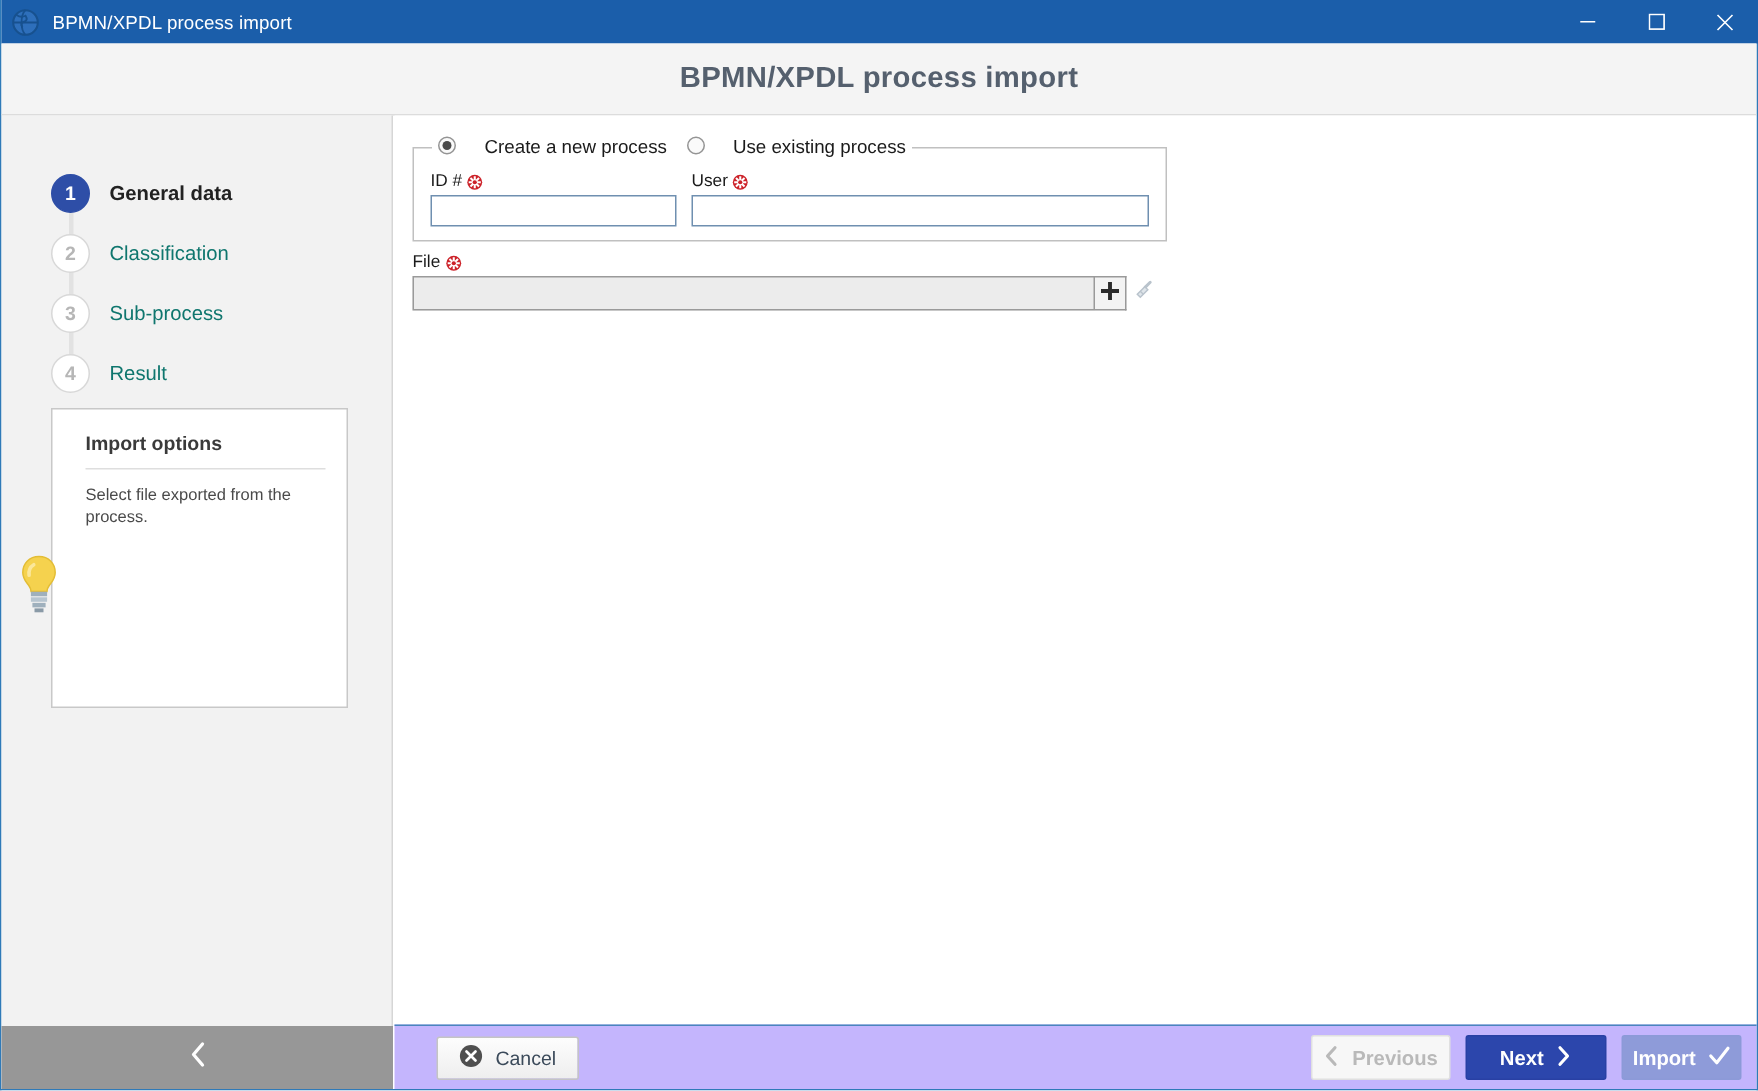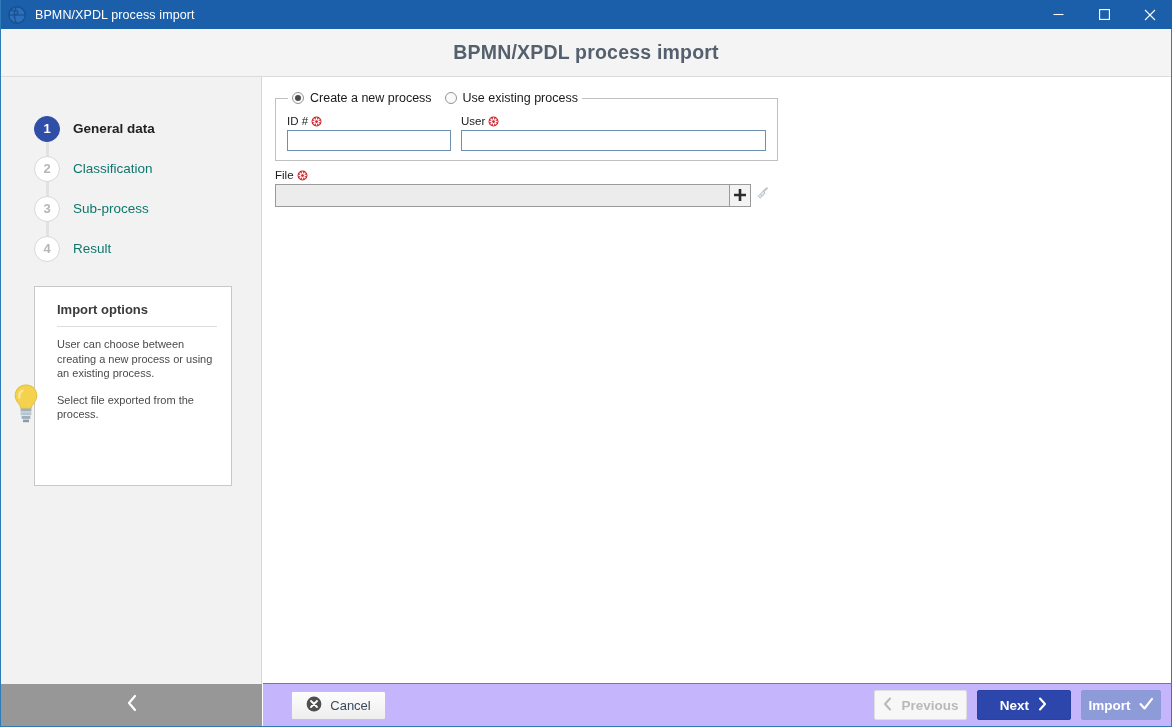--- a/index.html
+++ b/index.html
@@ -78,21 +78,21 @@
   .connector {
     position: absolute;
     left: 45px; width: 3px;
     background: #e2e2e2; z-index: 1;
   }
   .step-label { margin-left: 13px; font-size: 13.5px; }
   .step-label.active { color: #222222; font-weight: bold; }
   .step-label.inactive { color: #0f766e; font-weight: normal; }
 
   
-  .tipwrap { position: absolute; left: 33px; top: 209px; }
+  .tipwrap { position: absolute; left: 33px; top: 195px; }
   .tipcard {
     width: 198px; height: 200px;
     background: #ffffff; border: 1px solid #c8c8c8;
     padding: 15px 14px 10px 22px;
   }
   .tip-title { font-size: 13px; font-weight: bold; color: #3a3a3a; }
   .tip-rule { height: 1px; background: #dedede; margin: 9px 0 10px 0; }
   .tip-text { font-size: 11px; color: #4a4a4a; line-height: 14.5px; }
   .tip-text + .tip-text { margin-top: 12px; }
   .bulb { position: absolute; left: -23px; top: 96px; }
@@ -115,21 +115,21 @@
   fieldset.process-group {
     position: absolute; left: 12px; top: 14px;
     width: 496px; height: 70px;
     border: 1px solid #c0c0c0;
     padding: 0;
   }
   fieldset.process-group > legend {
     margin-left: 12px; padding: 0 4px;
     display: flex; align-items: center; gap: 5px;
   }
-  .radio-opt { display: flex; align-items: center; gap: 6px; }
+  .radio-opt { display: flex; gap: 19px; }
   .radio {
     width: 12px; height: 12px; border-radius: 50%;
     border: 1px solid #949494; background: #fafafa;
     display: flex; align-items: center; justify-content: center;
     flex: 0 0 auto;
   }
   .radio .dot { width: 6px; height: 6px; border-radius: 50%; background: #4a4a4a; }
   .radio-label { font-size: 12.5px; color: #1a1a1a; white-space: nowrap; }
 
   .fields-row {
@@ -269,21 +269,20 @@
       <div class="step step-row">
         <div class="circle inactive">4</div>
         <div class="step-label inactive">Result</div>
       </div>
     </div>
 
     <div class="tipwrap">
       <div class="tipcard">
         <div class="tip-title">Import options</div>
         <div class="tip-rule"></div>
-        <div class="tip-text">User can choose between creating a new process or using an existing process.</div>
         <div class="tip-text">Select file exported from the process.</div>
       </div>
       <span class="bulb">
         <svg width="30" height="44" viewBox="0 0 30 44">
           <path d="M15 3 C8.4 3 4.2 7.8 4.2 13.6 c0 4.3 2.4 6.6 3.9 8.6 1.1 1.5 1.5 2.6 1.6 4.1 h10.6 c0.1 -1.5 0.5 -2.6 1.6 -4.1 1.5 -2 3.9 -4.3 3.9 -8.6 C25.8 7.8 21.6 3 15 3 z" fill="#f5d24e" stroke="#e3bd35" stroke-width="1"></path>
           <path d="M11.5 8.5 C9 10 8 12.5 8.4 15.5" fill="none" stroke="#fbe79a" stroke-width="2.4" stroke-linecap="round"></path>
           <rect x="9.6" y="26.5" width="10.8" height="3" fill="#9fb0bd"></rect>
           <rect x="9.6" y="30.2" width="10.8" height="3" fill="#b7c5d0"></rect>
           <rect x="10.6" y="33.9" width="8.8" height="3" fill="#9fb0bd"></rect>
           <rect x="12" y="37.6" width="6" height="2.6" fill="#8a9aa7"></rect>

